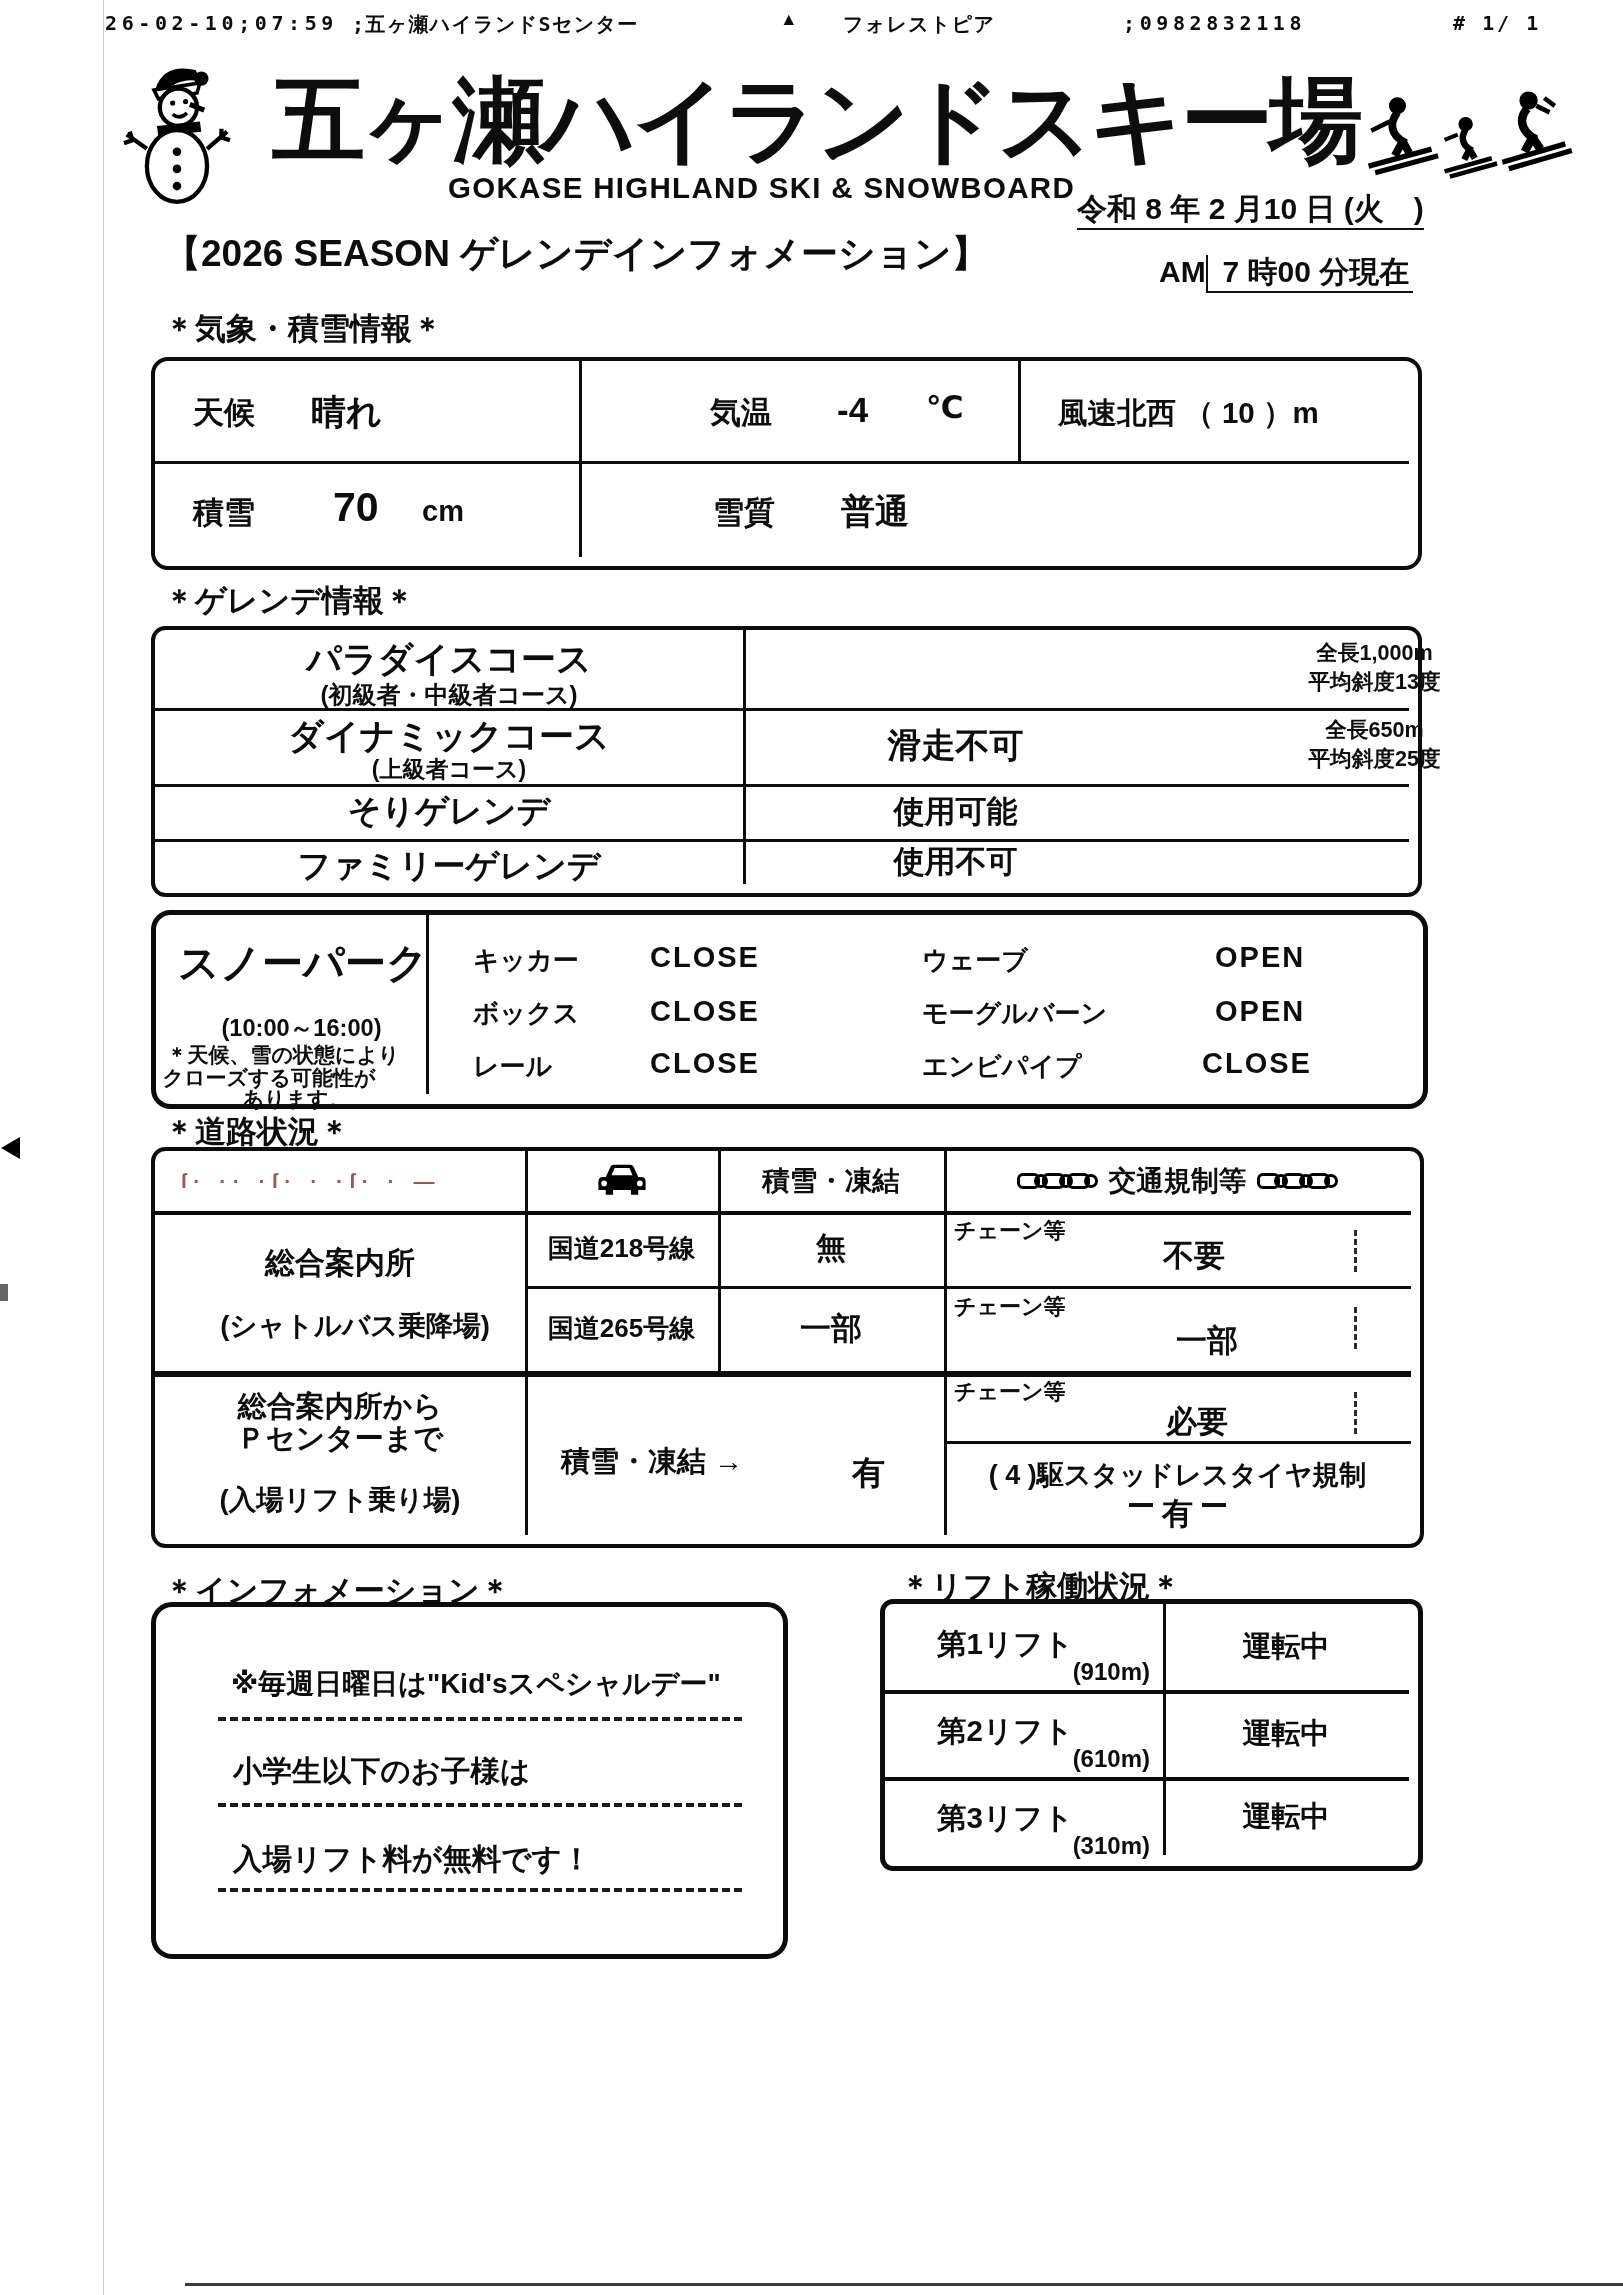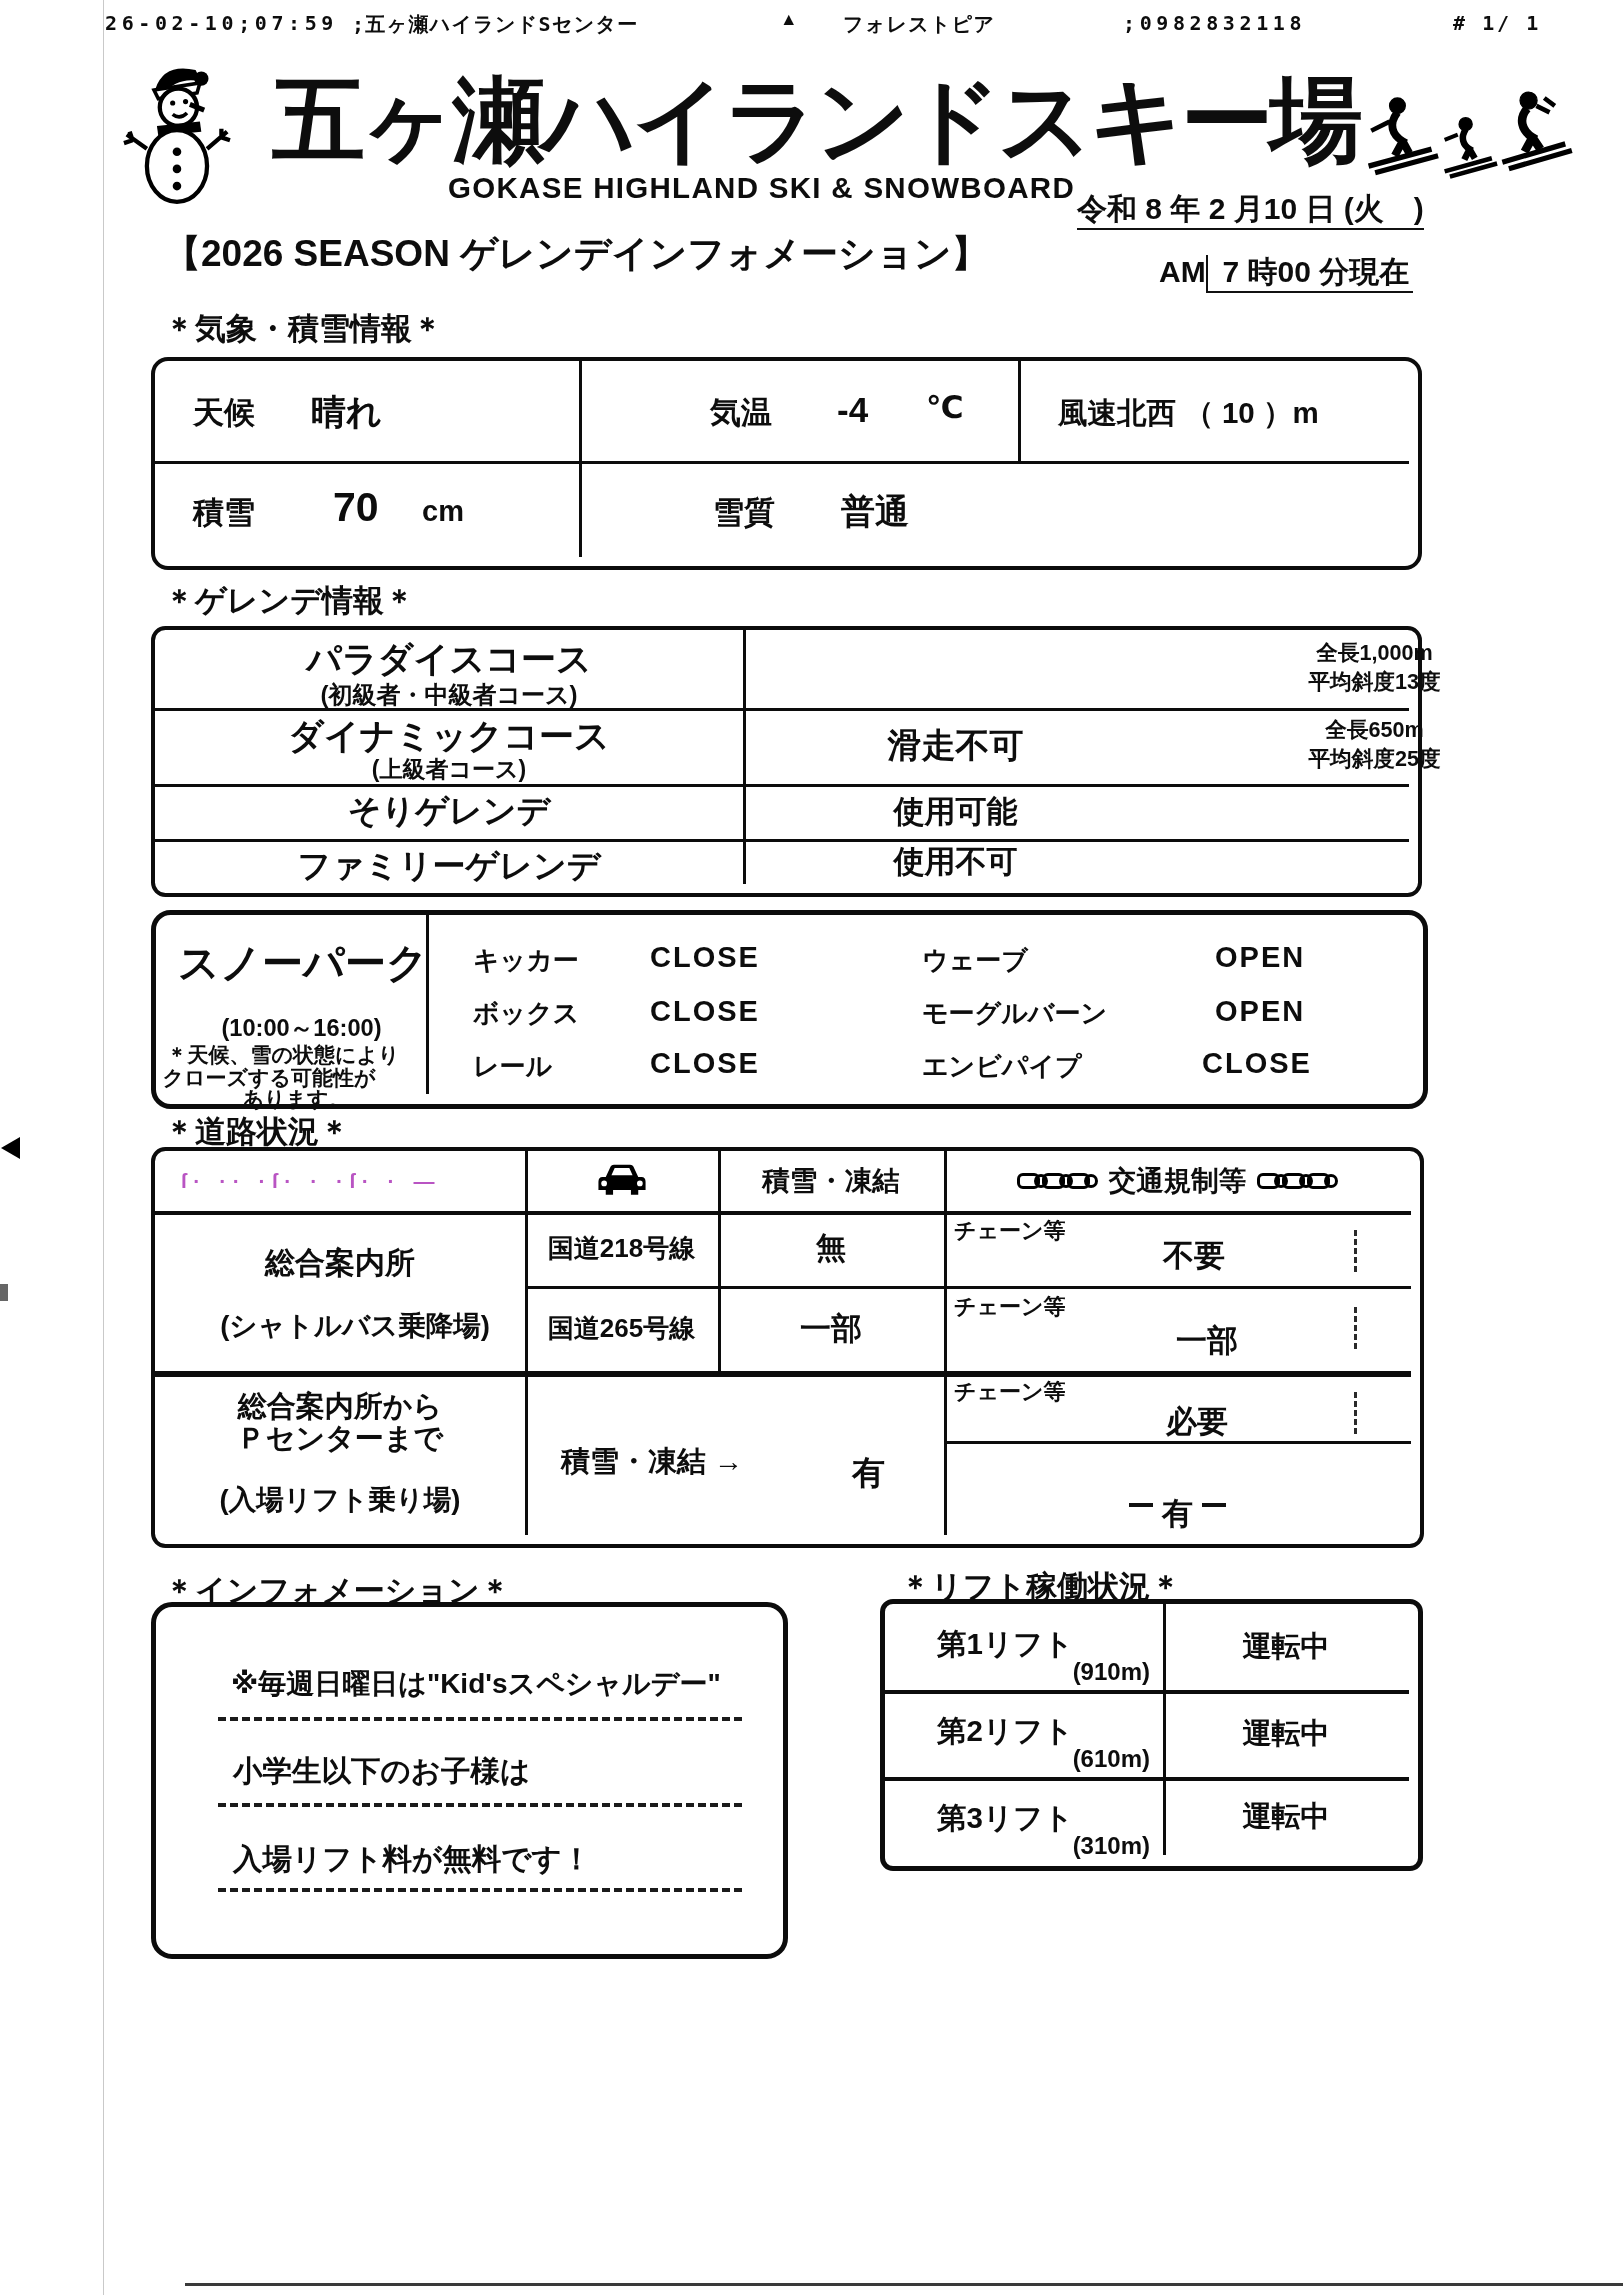--- a/index.html
+++ b/index.html
@@ -16,21 +16,21 @@
   .ul-l{border-bottom:2.6px solid #111;border-left:2.6px solid #111;padding:0 3.9px 2.6px 6.5px;}
   .dashed{position:absolute;border-top:4.6px dashed #1b1b1b;height:0;}
   .vdots{position:absolute;width:0;border-left:3.9px dashed #2a2a2a;height:42px;}
   
   .chain{display:inline-flex;align-items:center;}
   .chain i{display:inline-block;width:17px;height:10.5px;border:3.3px solid #000;border-radius:5.9px;margin-left:-5.9px;}
   .chain i:first-child{margin-left:0;}
   .chain i:nth-child(even){width:7.9px;height:7.9px;border-radius:50%;}
   .dashbar{display:inline-block;width:23.6px;height:3.9px;background:#111;}
   .tri-left{width:0;height:0;border-right:19.6px solid #000;border-top:11px solid transparent;border-bottom:11px solid transparent;}
-  .smudge{color:#a21caf;opacity:.75;letter-spacing:6.5px;}
+  .smudge{color:#7f1d1d;opacity:.75;letter-spacing:6.5px;}
   .cell-c{display:flex;align-items:center;justify-content:center;}
 </style>
 </head>
 <body>
 
 <div class="page">
 
   <div class="abs" style="left:103px;top:0;width:1.3px;height:2295px;background:#c9c9c9;"></div>
   <div class="abs" style="left:185px;top:2283px;width:1438px;height:2.6px;background:#3a3a3a;"></div>
   <div class="abs" style="left:0;top:1284px;width:7.9px;height:17px;background:#666;"></div>
@@ -263,20 +263,21 @@
     <div class="abs" style="left:0;top:268px;width:370px;text-align:center;font-size:29px;">Ｐセンターまで</div>
     <div class="abs" style="left:0;top:331px;width:370px;text-align:center;font-size:27.5px;">(入場リフト乗り場)</div>
 
     <div class="abs" style="left:406px;top:291px;font-size:29px;">積雪・凍結 →</div>
     <div class="abs" style="left:697px;top:300px;font-size:33px;">有</div>
 
     <div class="abs" style="left:799px;top:226px;font-size:22px;">チェーン等</div>
     <div class="abs" style="left:1011px;top:250px;font-size:31px;">必要</div>
     <div class="vdots" style="left:1199px;top:241px;"></div>
 
+    <div class="abs" style="left:789px;top:306px;width:467px;text-align:center;font-size:27px;">( 4 )駆スタッドレスタイヤ規制</div>
     <div class="abs" style="left:789px;top:342px;width:467px;text-align:center;">
       <span class="dashbar" style="vertical-align:17px;margin-right:9.2px;"></span><span style="font-size:31px;">有</span><span class="dashbar" style="vertical-align:17px;margin-left:9.2px;"></span>
     </div>
   </div>
 
   <div class="abs" style="left:164px;top:1570px;font-size:31px;">＊インフォメーション＊</div>
 
   <div class="rbox" style="left:151px;top:1602px;width:627px;height:347px;border-width:5.9px;border-radius:21px;">
     <div class="abs" style="left:75px;top:58px;font-size:28px;">※毎週日曜日は"Kid'sスペシャルデー"</div>
     <div class="dashed" style="left:62px;top:110px;width:524px;"></div>

